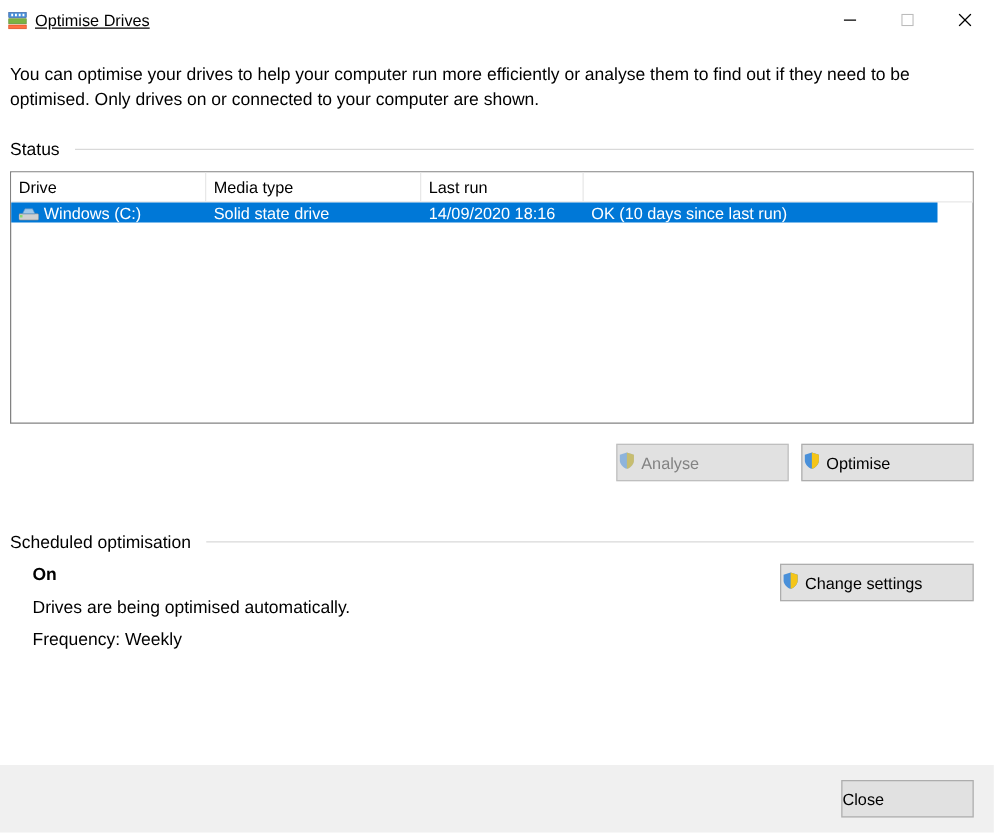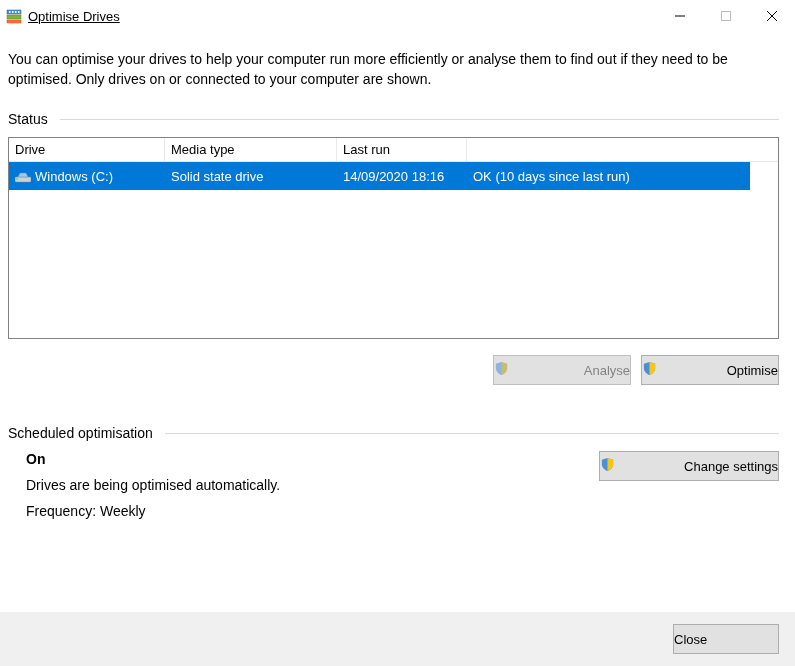--- a/index.html
+++ b/index.html
@@ -98,21 +98,21 @@
     border-right: 1px solid #e8e8e8;
   }
   .col-drive  { width: 156px; }
   .col-media  { width: 172px; }
   .col-last   { width: 130px; }
   .col-status { flex: 1; border-right: none !important; }
 
   .drive-row {
     display: flex;
     align-items: center;
-    height: 28px;
+    height: 16px;
     background: #0078d7;
     color: #fff;
     font-size: 13px;
     margin-right: 28px;
   }
   .drive-row > div {
     padding-left: 6px;
     overflow: hidden;
     white-space: nowrap;
   }
@@ -130,21 +130,21 @@
     gap: 10px;
     margin-bottom: 40px;
   }
   .winbtn {
     width: 138px;
     height: 30px;
     border: 1px solid #adadad;
     background: #e1e1e1;
     display: flex;
     align-items: center;
-    justify-content: space-between;
+    justify-content: flex-start;
     gap: 4px;
     font-size: 13px;
     color: #000;
     cursor: default;
     font-family: inherit;
     padding: 0;
   }
   .winbtn.disabled {
     color: #838383;
     border-color: #bfbfbf;
@@ -287,21 +287,21 @@
     <span>Scheduled optimisation</span>
     <div class="line"></div>
   </div>
 
   <div class="sched">
     <div class="sched-left">
       <div class="sched-on">On</div>
       <div class="sched-desc">Drives are being optimised automatically.</div>
       <div class="sched-freq">Frequency: Weekly</div>
     </div>
-    <button class="winbtn" style="width:180px">
+    <button class="winbtn" style="width:155px">
       <span>
         <svg class="shield" viewBox="0 0 16 16">
           <path d="M8 1 L14 3 V8 C14 11 11 14 8 15 C5 14 2 11 2 8 V3 Z" fill="#4a90d9"></path>
           <path d="M8 1 L14 3 V8 C14 11 11 14 8 15 V1 Z" fill="#f5c518"></path>
         </svg>
       </span>
       <span>Change settings</span>
     </button>
   </div>
 

